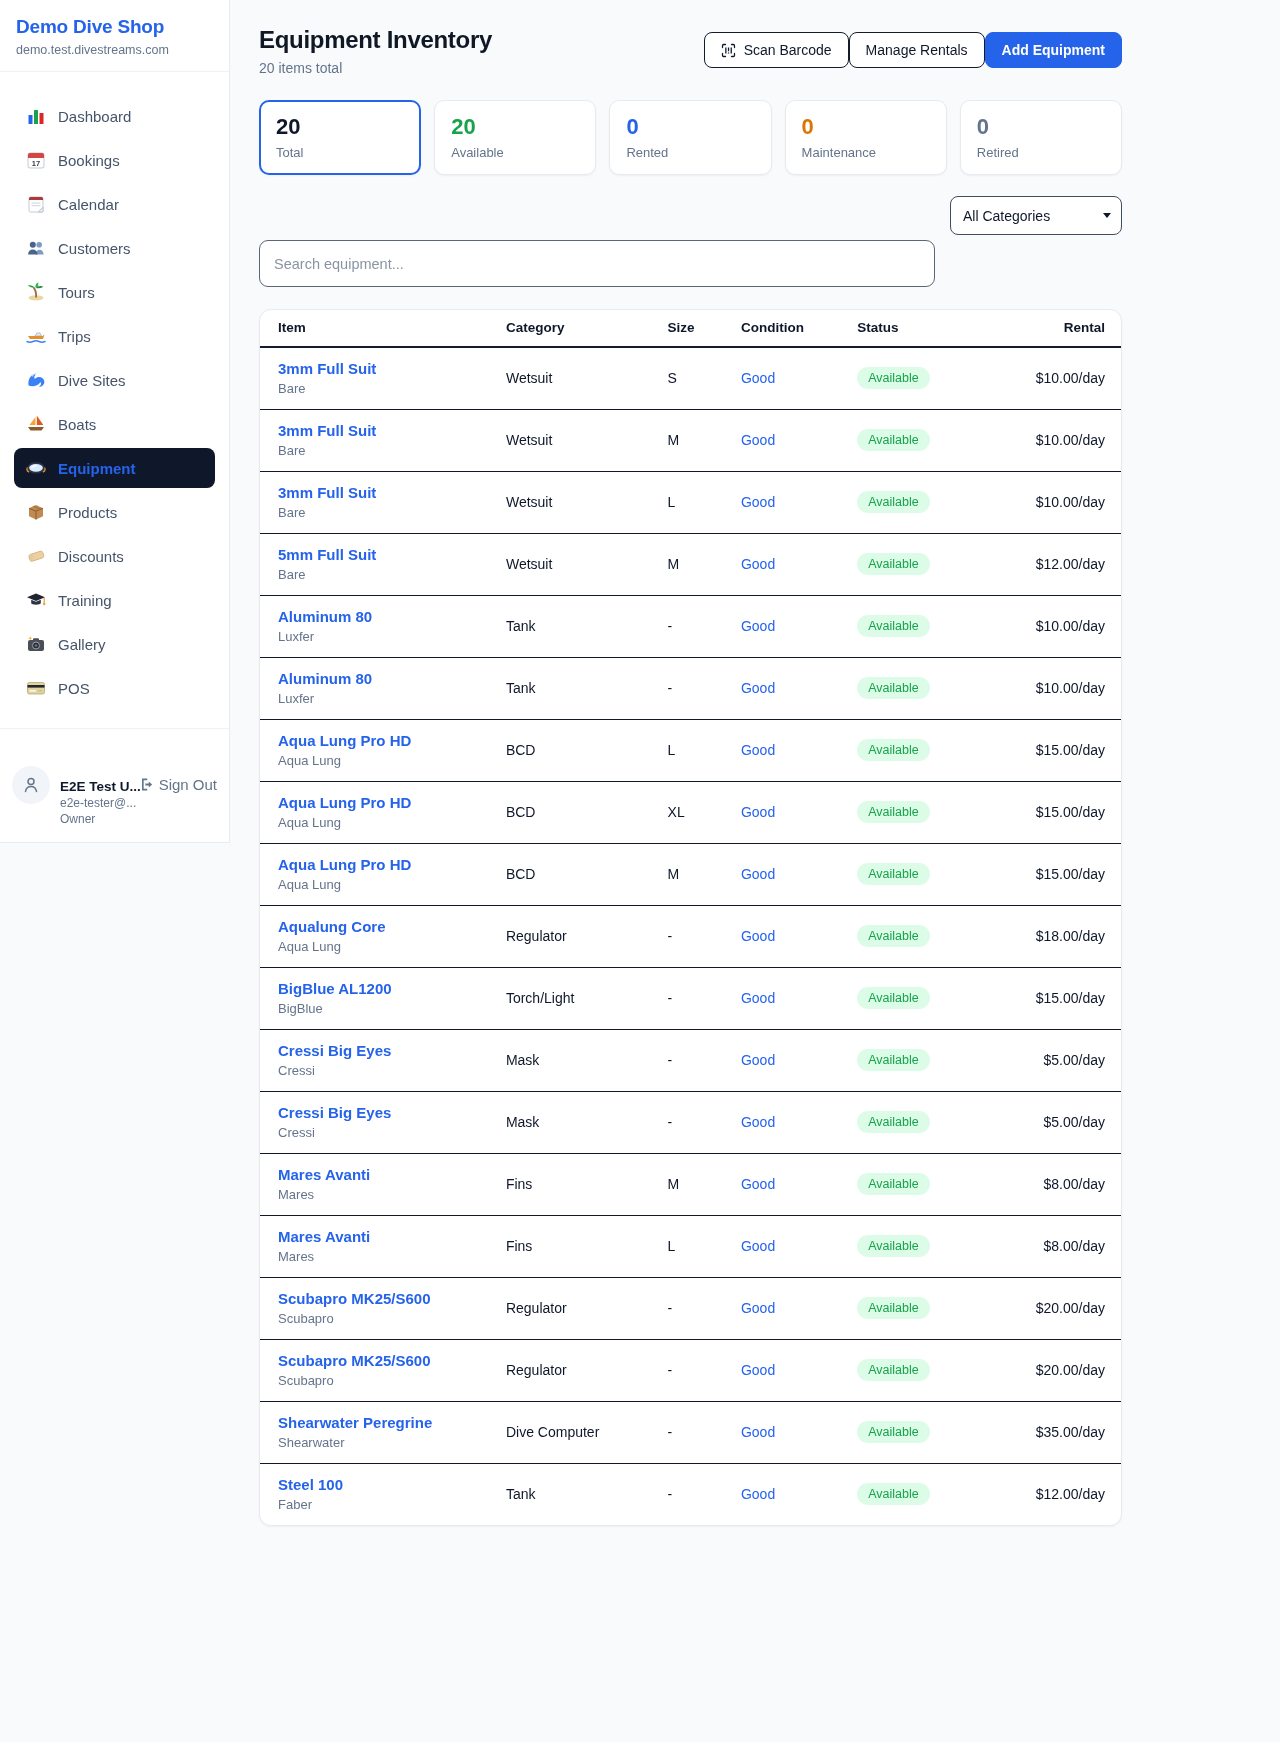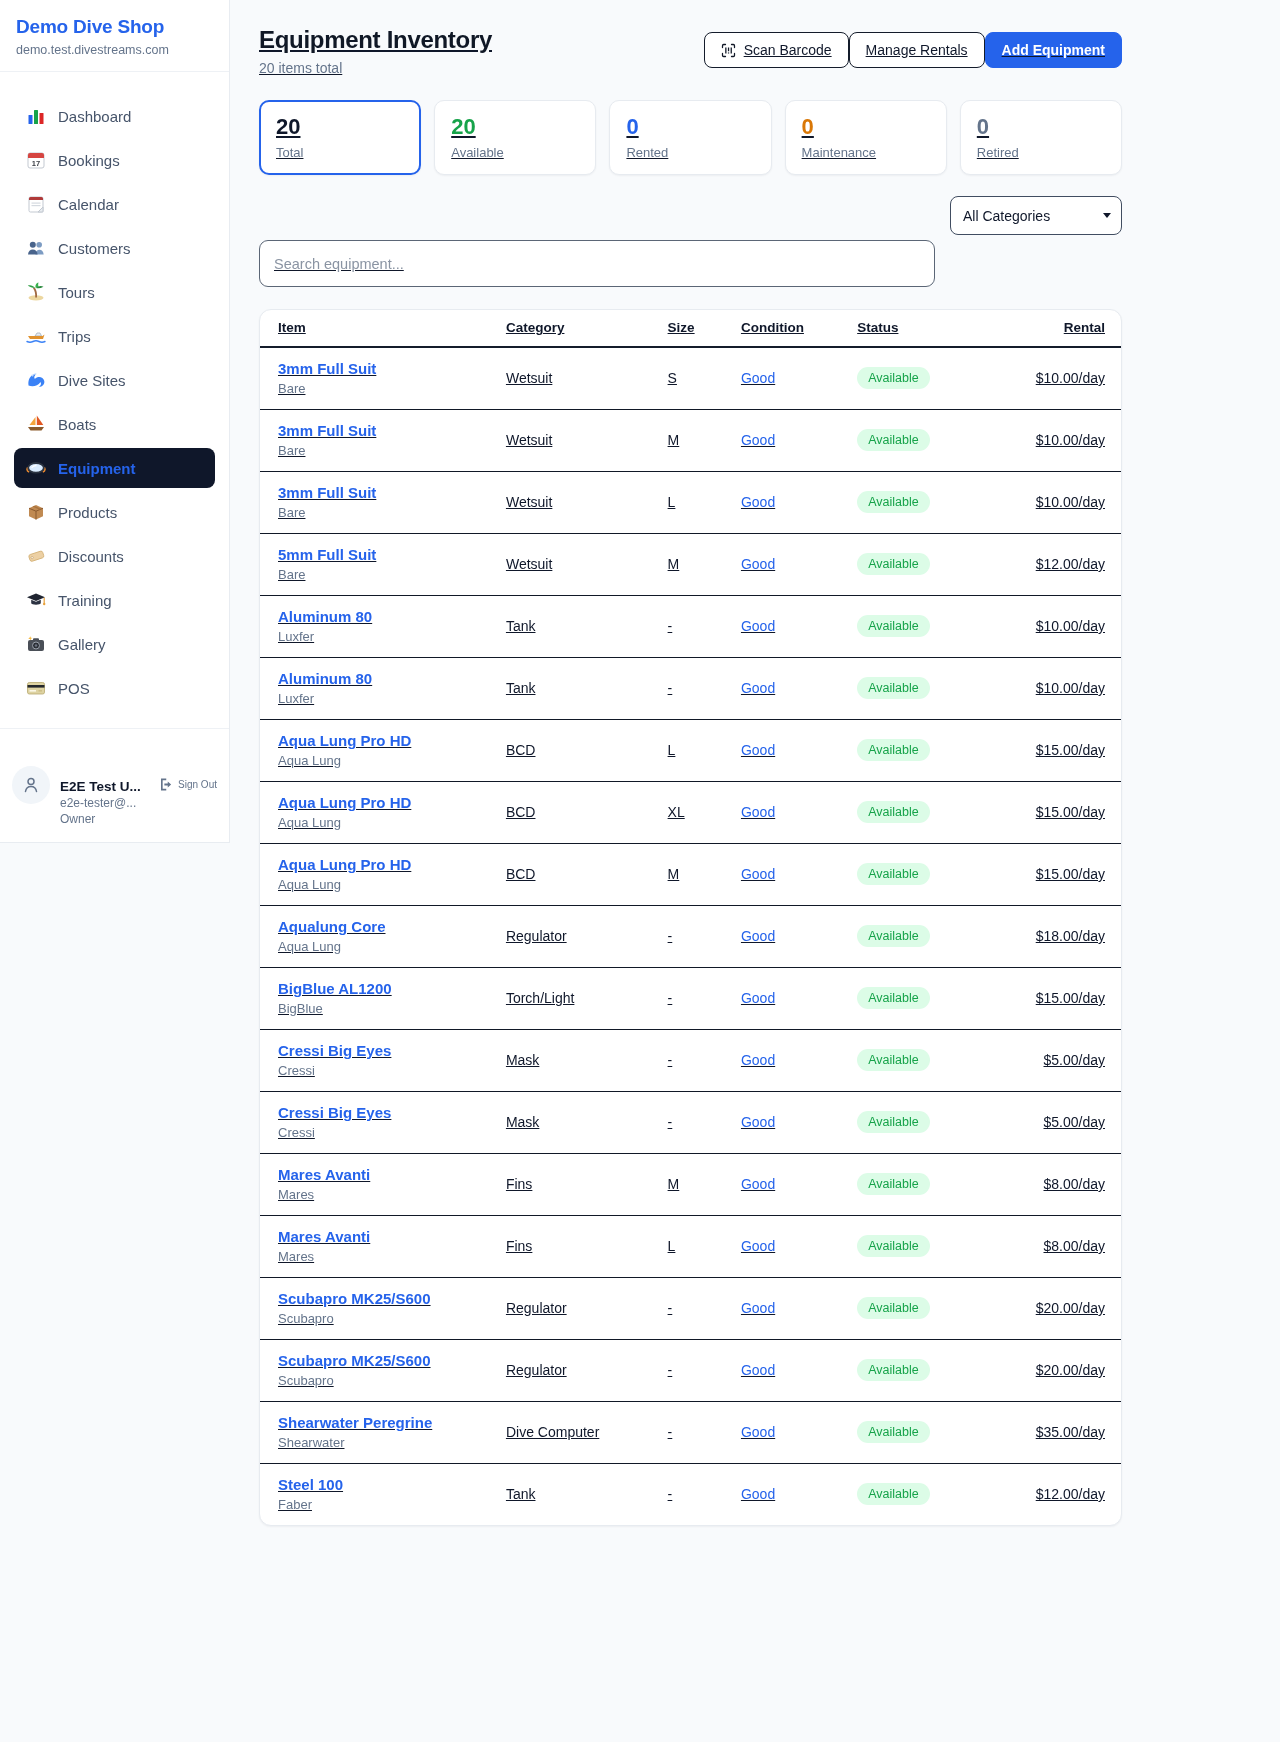--- a/index.html
+++ b/index.html
@@ -36,25 +36,25 @@
   }
   .avatar {
     width: 38px; height: 38px; border-radius: 50%; background: #f1f5f9;
     display: flex; align-items: center; justify-content: center; flex: 0 0 38px;
   }
   .user-info { min-width: 0; }
   .user-name { font-size: 13.5px; font-weight: 700; color: #0f172a; white-space: nowrap; margin-top: 36px; }
   .user-email, .user-role { font-size: 12px; color: #64748b; margin-top: 2px; white-space: nowrap; }
   .signout {
     margin-left: auto; display: flex; align-items: center; gap: 5px;
-    color: #64748b; font-size: 10px; background: none; border: none; cursor: pointer;
+    color: #64748b; font-size: 15px; background: none; border: none; cursor: pointer;
     font-family: inherit; white-space: nowrap;
   }
   
-  .main { margin-left: 230px; padding: 26px 4px 0 29px; width: 1050px; text-decoration: underline; }
+  .main { margin-left: 230px; padding: 26px 4px 0 29px; width: 1050px; }
   .content { width: 863px; }
   .page-head { display: flex; justify-content: space-between; align-items: flex-start; }
   .page-title { font-size: 24px; font-weight: 700; color: #101826; letter-spacing: -0.3px; }
   .page-subtitle { font-size: 14px; color: #64748b; margin-top: 6px; }
   .head-actions { display: flex; margin-top: 6px; }
   .btn {
     height: 36px; padding: 0 16px; border-radius: 8px; font-size: 14px;
     display: inline-flex; align-items: center; gap: 8px; cursor: pointer;
     font-family: inherit;
   }

